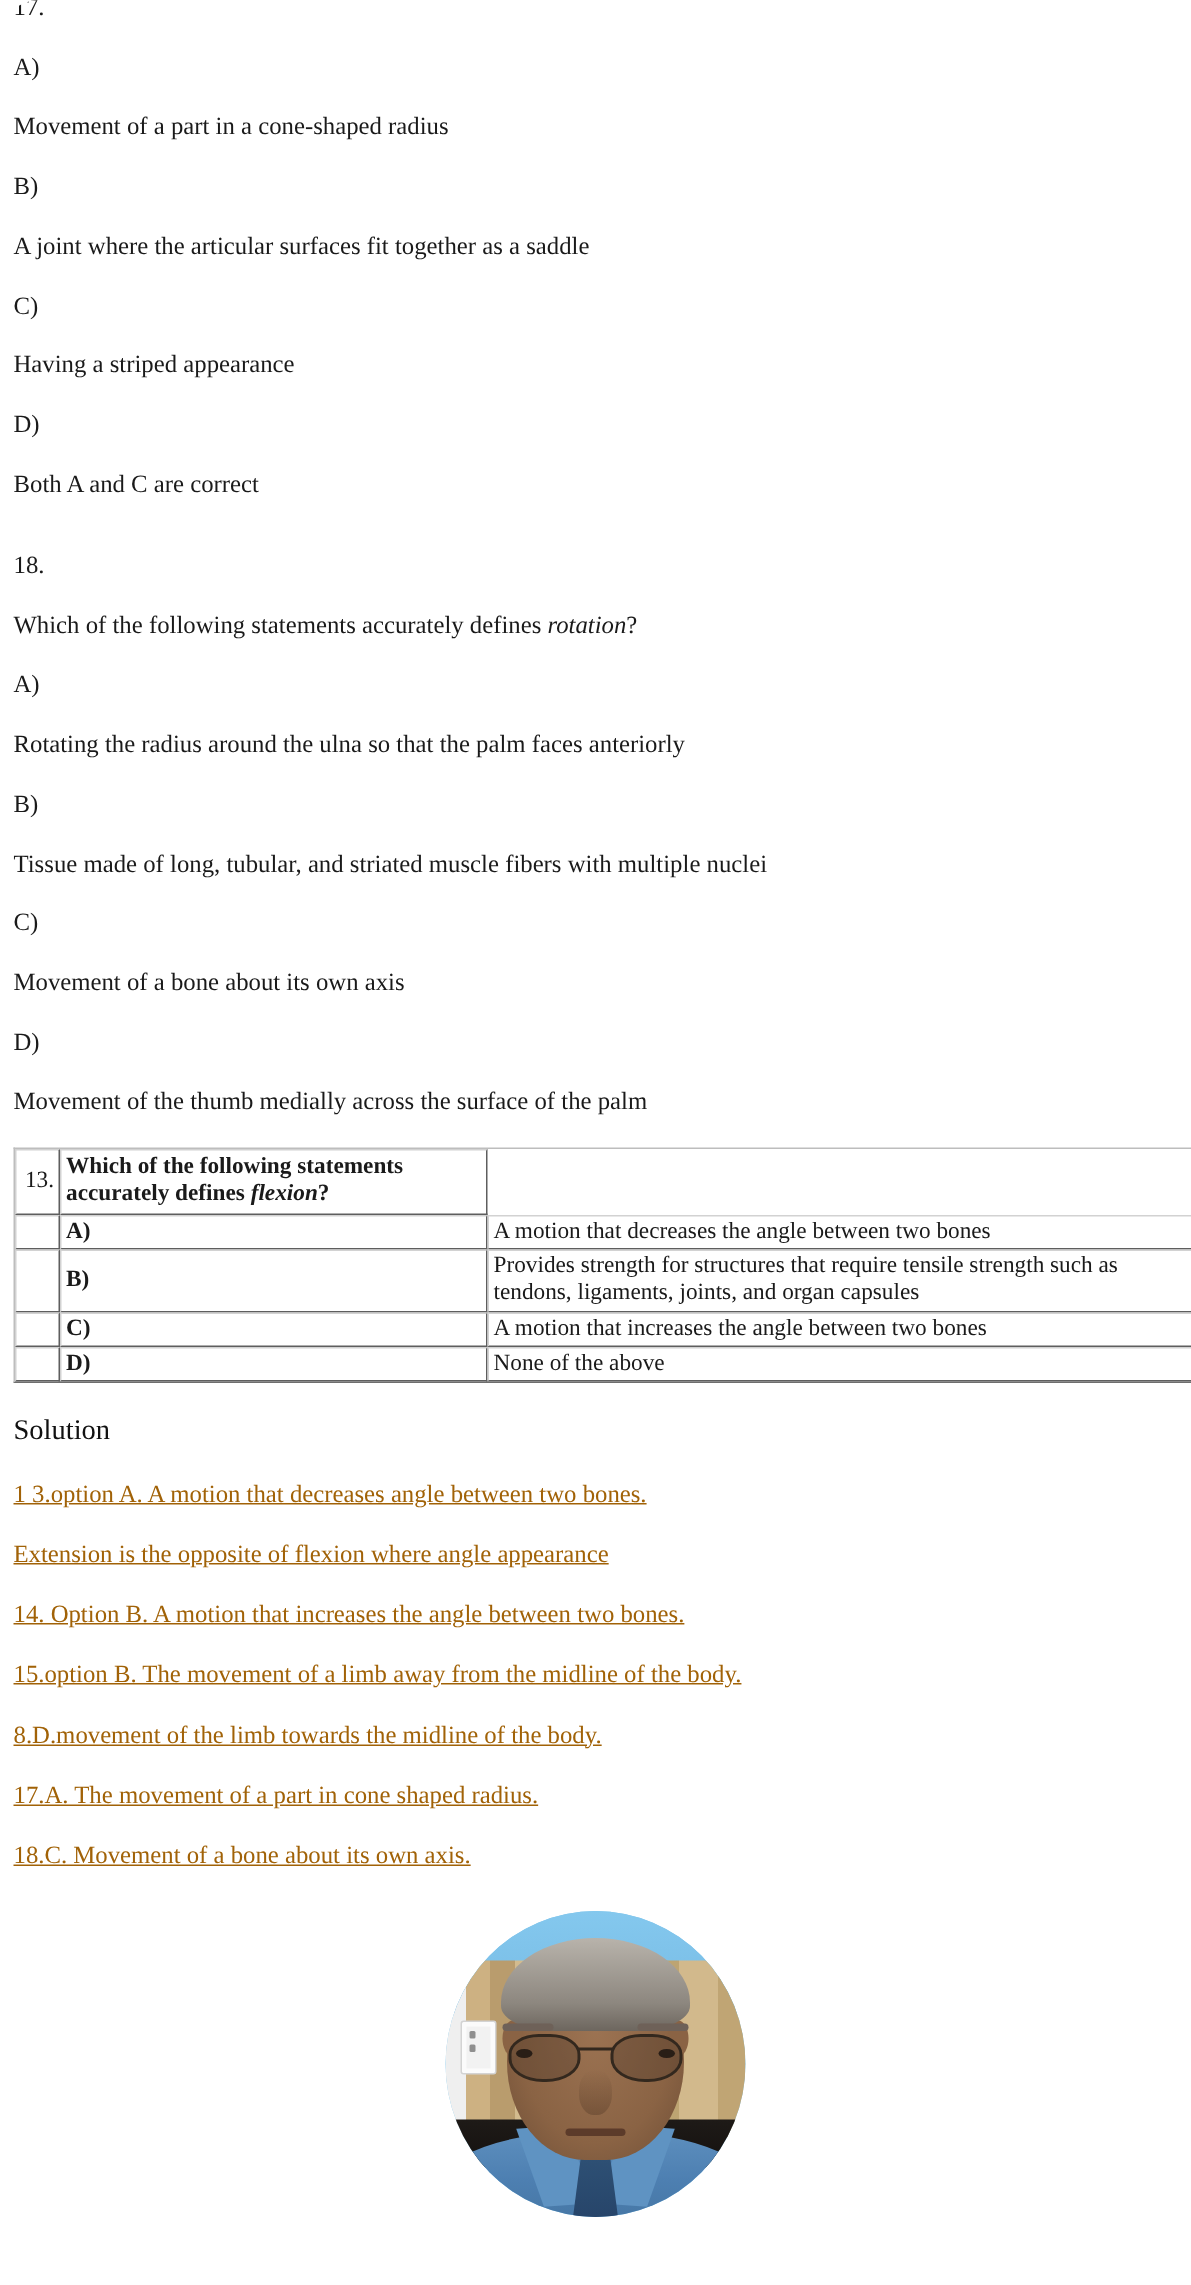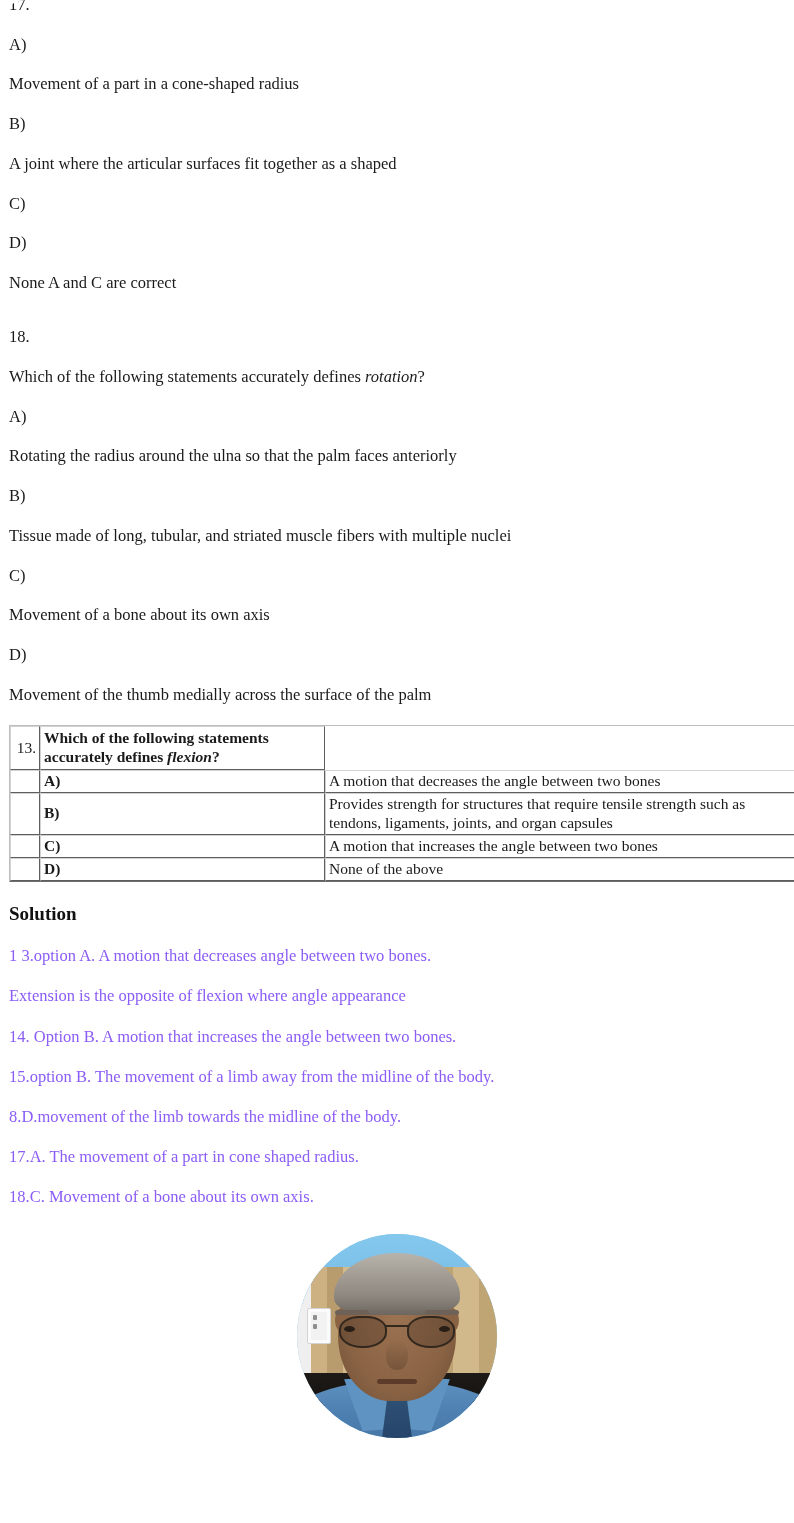--- a/index.html
+++ b/index.html
@@ -67,30 +67,31 @@
   .mcq-table td.c-num   { width: 22px;  text-align: right; }
   .mcq-table td.c-opt   { width: 277px; font-weight: bold; }
   .mcq-table td.c-ans   { width: 465px; }
   .mcq-table td.blank   { }
   .row-q td.c-opt { padding-top: 2px; padding-bottom: 3px; }
   .row-q td.c-ans { border-color: transparent; border-right-color: transparent; }
 
   
   h2.sol-head {
     font-size: 19px;
-    font-weight: bold;
+    font-weight: normal;
     margin: 22px 0 22px 0;
     line-height: 1.1;
     color: #111;
   }
   .sol-line {
     font-size: 16.5px;
     line-height: 1.1;
     margin: 0 0 22px 0;
-    color: #8b5cf6;
+    color: #a16207;
+    text-decoration: underline;
   }
 
   
   .photo-wrap {
     width: 100%;
     display: flex;
     justify-content: center;
     margin: 28px 0 0 0;
   }
   .avatar {
@@ -215,24 +216,25 @@
 <body>
 
 <div class="page">
 
   <div class="qblock">
     <p class="line qnum first">17.</p>
 
     <p class="line">A)</p>
     <p class="line">Movement of a part in a cone-shaped radius</p>
     <p class="line">B)</p>
-    <p class="line">A joint where the articular surfaces fit together as a shaped</p>
+    <p class="line">A joint where the articular surfaces fit together as a saddle</p>
     <p class="line">C)</p>
+    <p class="line">Having a striped appearance</p>
     <p class="line">D)</p>
-    <p class="line">None A and C are correct</p>
+    <p class="line">Both A and C are correct</p>
   </div>
 
   <div class="qblock">
     <p class="line qnum">18.</p>
     <p class="line"><span>Which of the following statements accurately defines </span><span class="ital">rotation</span><span>?</span></p>
 
     <p class="line">A)</p>
     <p class="line">Rotating the radius around the ulna so that the palm faces anteriorly</p>
     <p class="line">B)</p>
     <p class="line">Tissue made of long, tubular, and striated muscle fibers with multiple nuclei</p>

